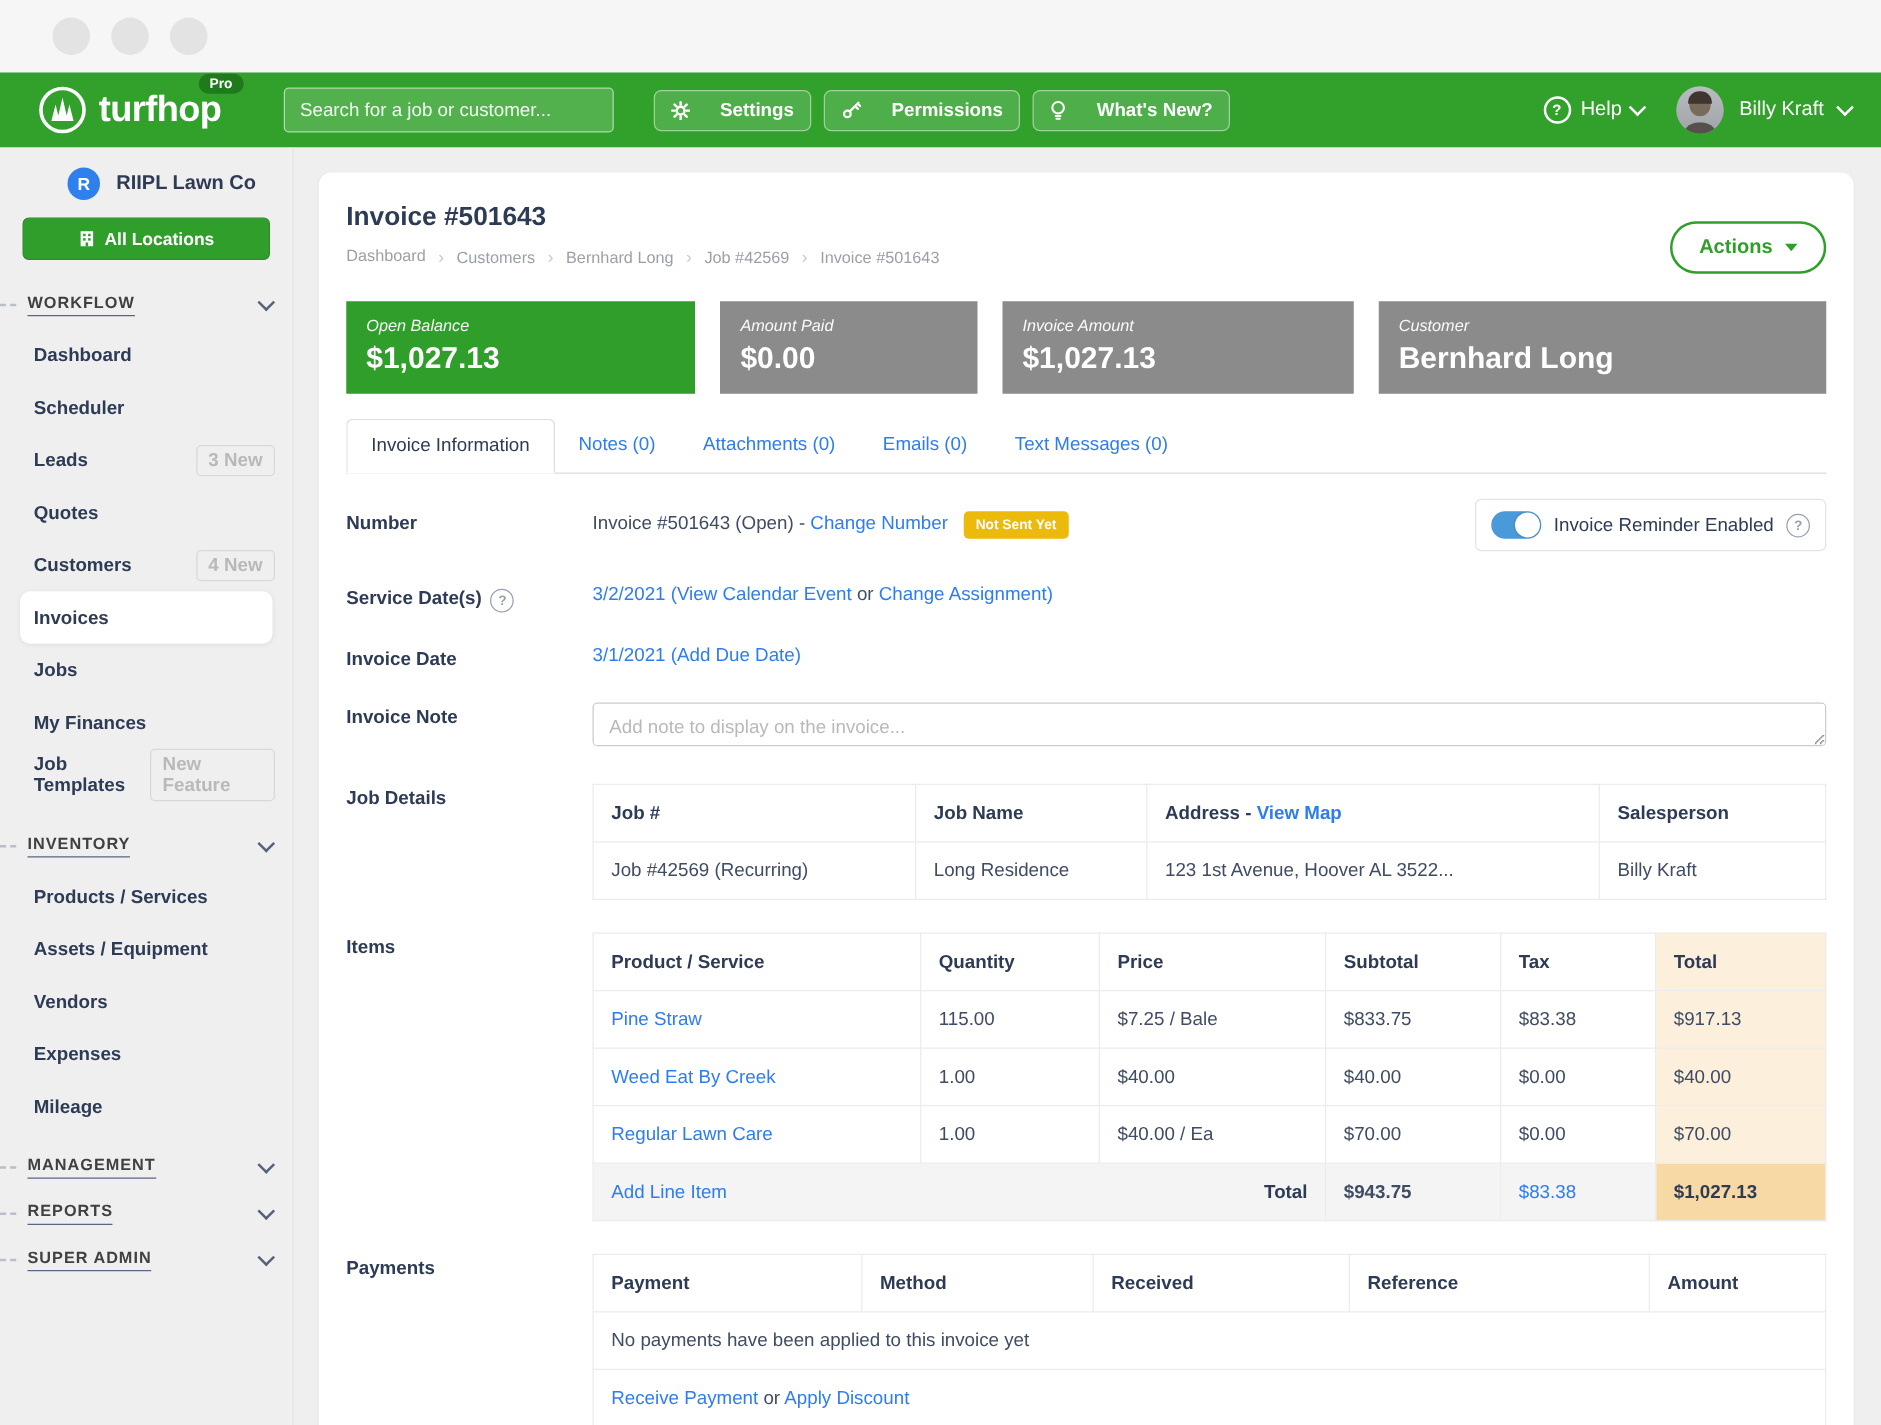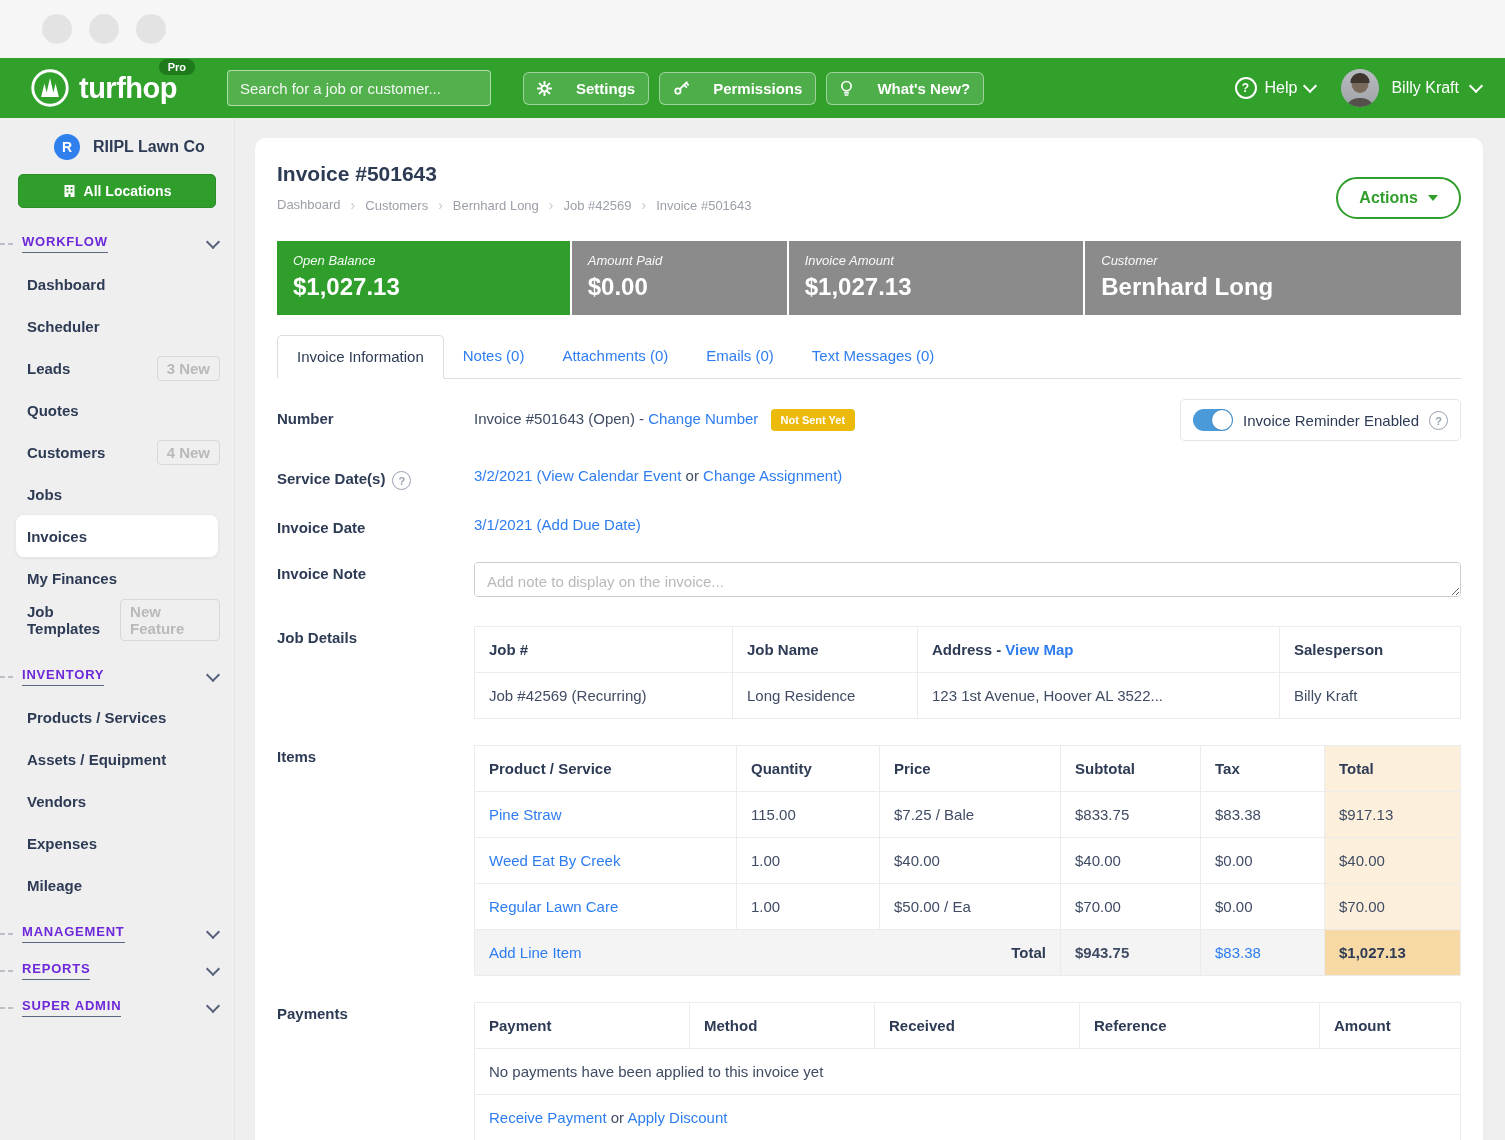--- a/index.html
+++ b/index.html
@@ -45,21 +45,21 @@
   .org-avatar{width:26px;height:26px;border-radius:50%;background:#2f80ed;color:#fff;font-size:14px;
               font-weight:bold;display:flex;align-items:center;justify-content:center}
   .org-name{font-size:16px;font-weight:bold;color:#2e3b55}
   .all-loc{margin:14px 0 0 18px;width:198px;height:34px;background:#2f9e2b;border:1px solid #2a8f27;
            border-radius:5px;color:#fff;font-weight:bold;font-size:14px;display:flex;align-items:center;
            justify-content:center;gap:8px;cursor:pointer;box-sizing:border-box}
   .section{margin-top:26px}
   .section.collapsed{margin-top:18px}
   .section-head{display:flex;align-items:center;padding-right:16px;cursor:pointer}
   .section-head::before{content:"";width:13px;border-top:2px dashed #b9bec7;margin-right:9px}
-  .section-label{font-size:13px;font-weight:bold;color:#6d28d9;letter-spacing:.8px;
+  .section-label{font-size:13px;font-weight:bold;color:#404040;letter-spacing:.8px;
                  border-bottom:1.5px solid #5b6780;padding-bottom:3px}
   .schev{width:8px;height:8px;border-right:2px solid #56617a;border-bottom:2px solid #56617a;
          transform:rotate(45deg);margin-left:auto;margin-top:-3px}
   .section-items{margin-top:10px}
   .nav-item{height:42px;display:flex;align-items:center;padding-left:27px;padding-right:0;
             font-size:15px;font-weight:bold;color:#2e3b55;cursor:pointer}
   .nav-item .sbadge{margin-left:auto;margin-right:14px;border:1px solid #d8d8d8;color:#b9b9b9;
             font-size:15px;font-weight:bold;padding:3px 9px;border-radius:4px;background:transparent}
   .nav-item.active{background:#fff;border-radius:8px;margin:0 16px;padding-left:11px;
             box-shadow:0 1px 4px rgba(0,0,0,.07)}
@@ -69,21 +69,21 @@
   .card-head{display:flex;justify-content:space-between;align-items:flex-start}
   .page-title{font-size:21px;font-weight:bold;color:#2e3b55}
   .breadcrumb{margin-top:11px;font-size:13px;color:#9b9fa8;display:flex;gap:10px}
   .crumb{cursor:pointer}
   .crumb:not(:first-child)::before{content:"›";color:#c5c8ce;margin-right:10px;font-size:14px}
   .actions-btn{border:2px solid #2f9e2b;color:#2f9e2b;font-weight:bold;font-size:16px;border-radius:22px;
         padding:10px 21px;display:flex;align-items:center;gap:10px;background:#fff;cursor:pointer;margin-top:15px}
   .caret-down{width:0;height:0;border-left:5px solid transparent;border-right:5px solid transparent;
         border-top:6px solid #2f9e2b}
   
-  .summary{display:flex;gap:2px;margin-top:22px}
+  .summary{display:flex;gap:20px;margin-top:22px}
   .scard{color:#fff;padding:12px 16px 14px}
   .scard .slabel{font-style:italic;font-size:13px;opacity:.95}
   .scard .svalue{font-size:24px;font-weight:bold;margin-top:5px}
   .scard.green{background:#2f9e2b;flex:292}
   .scard.gray{background:#8b8b8b}
   .scard.g1{flex:205}.scard.g2{flex:294}.scard.g3{flex:385}
   
   .tabs{display:flex;margin-top:20px;border-bottom:1px solid #ddd}
   .tab{padding:12px 19px;font-size:15px;color:#2e7df0;cursor:pointer}
   .tab.active{background:#fff;border:1px solid #ddd;border-bottom:2px solid #fff;margin-bottom:-1px;
@@ -222,25 +222,25 @@
             <span>Leads</span>
             <span class="sbadge">3 New</span>
           </div>
         <div class="nav-item">
             <span>Quotes</span>
           </div>
         <div class="nav-item">
             <span>Customers</span>
             <span class="sbadge">4 New</span>
           </div>
-        <div class="nav-item">
-            <span>Jobs</span>
-          </div>
         <div class="nav-item active">
             <span>Invoices</span>
+          </div>
+        <div class="nav-item">
+            <span>Jobs</span>
           </div>
         <div class="nav-item">
             <span>My Finances</span>
           </div>
         <div class="nav-item">
             <span>Job Templates</span>
             <span class="sbadge">New Feature</span>
           </div>
       </div>
     </div>
@@ -445,21 +445,21 @@
                 <td><a class="link">Weed Eat By Creek</a></td>
                 <td>1.00</td>
                 <td>$40.00</td>
                 <td>$40.00</td>
                 <td>$0.00</td>
                 <td class="col-peach">$40.00</td>
               </tr>
               <tr>
                 <td><a class="link">Regular Lawn Care</a></td>
                 <td>1.00</td>
-                <td>$50.00 / Ea</td>
+                <td>$40.00 / Ea</td>
                 <td>$70.00</td>
                 <td>$0.00</td>
                 <td class="col-peach">$70.00</td>
               </tr>
               <tr class="footer-row">
                 <td colspan="3">
                   <div class="footer-left">
                     <a class="link">Add Line Item</a>
                     <span class="tl">Total</span>
                   </div>

